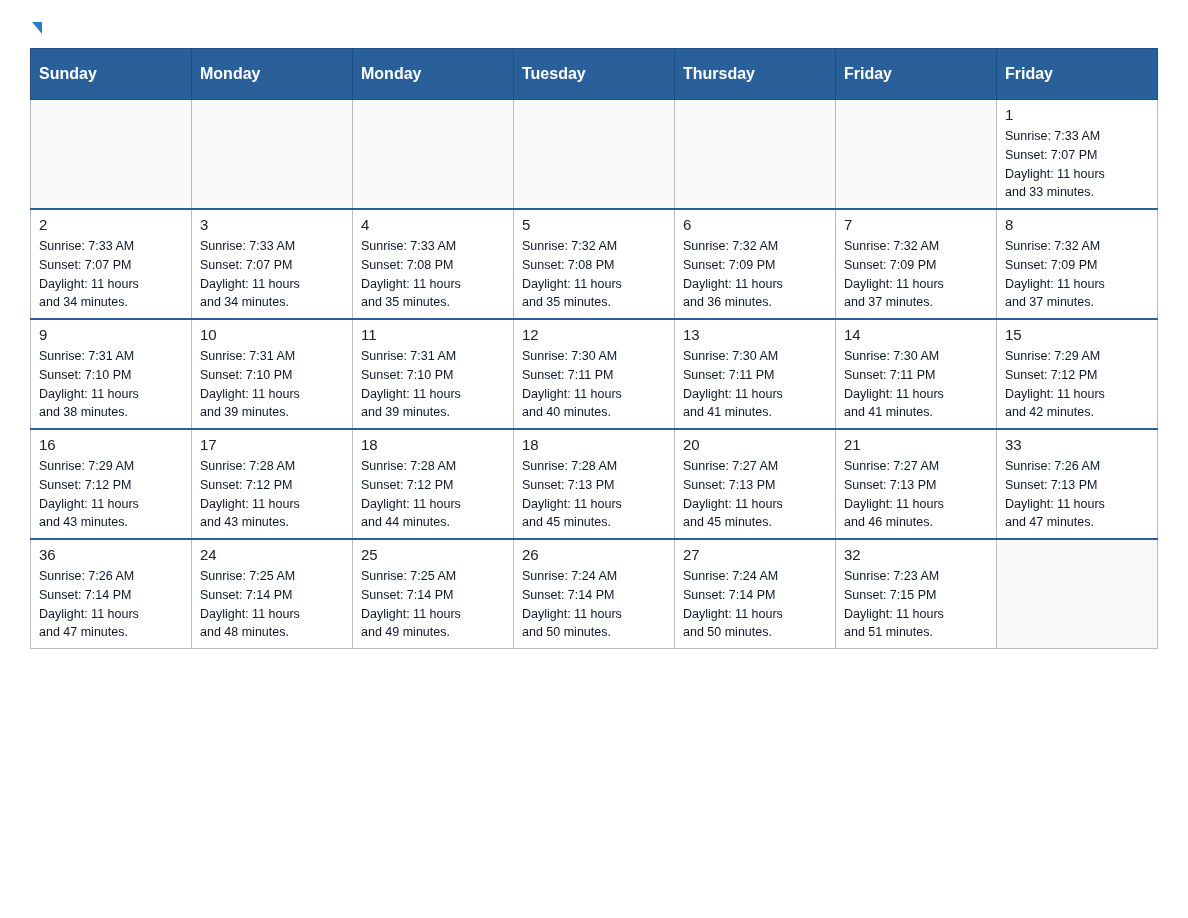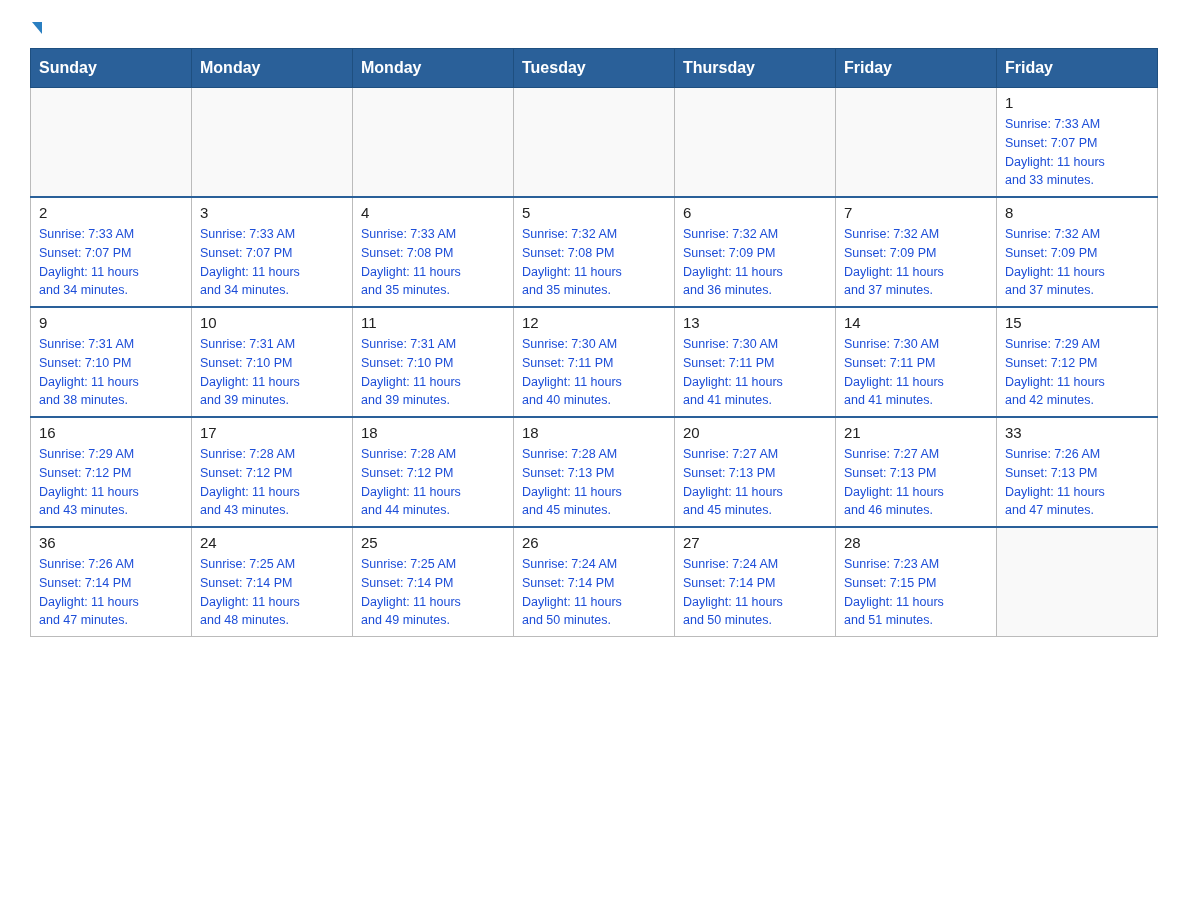--- a/index.html
+++ b/index.html
@@ -65,21 +65,21 @@
       width: 100%;
       border-collapse: collapse;
       border: 1px solid #aaa;
     }
     .calendar thead tr th {
       background-color: #2a6099;
       color: #fff;
       font-size: 16px;
       font-weight: bold;
       text-align: left;
-      padding: 10px 8px;
+      padding: 16px 8px;
       border: 1px solid #1e4f80;
     }
     .calendar tbody tr td {
       vertical-align: top;
       border: 1px solid #bbb;
       padding: 6px 8px;
       width: calc(100% / 7);
       min-height: 100px;
       font-size: 13px;
       color: #222;
@@ -89,21 +89,21 @@
     }
     .day-number {
       font-size: 15px;
       font-weight: normal;
       color: #222;
       margin-bottom: 4px;
       display: block;
     }
     .day-info {
       font-size: 12.5px;
-      color: #1d4ed8;
+      color: #0f172a;
       line-height: 1.5;
     }
     .row-divider td {
       border-top: 2px solid #2a6099 !important;
     }
   </style>
 </head>
 <body>
 
 <div class="header">
@@ -250,19 +250,19 @@
         </td>
         <td>
           <span class="day-number">26</span>
           <div class="day-info">Sunrise: 7:24 AM<br>Sunset: 7:14 PM<br>Daylight: 11 hours<br>and 50 minutes.</div>
         </td>
         <td>
           <span class="day-number">27</span>
           <div class="day-info">Sunrise: 7:24 AM<br>Sunset: 7:14 PM<br>Daylight: 11 hours<br>and 50 minutes.</div>
         </td>
         <td>
-          <span class="day-number">28</span>
+          <span class="day-number">32</span>
           <div class="day-info">Sunrise: 7:23 AM<br>Sunset: 7:15 PM<br>Daylight: 11 hours<br>and 51 minutes.</div>
         </td>
         <td class="empty"></td>
       </tr>
     </tbody>
 </table>
 
 </body></html>

